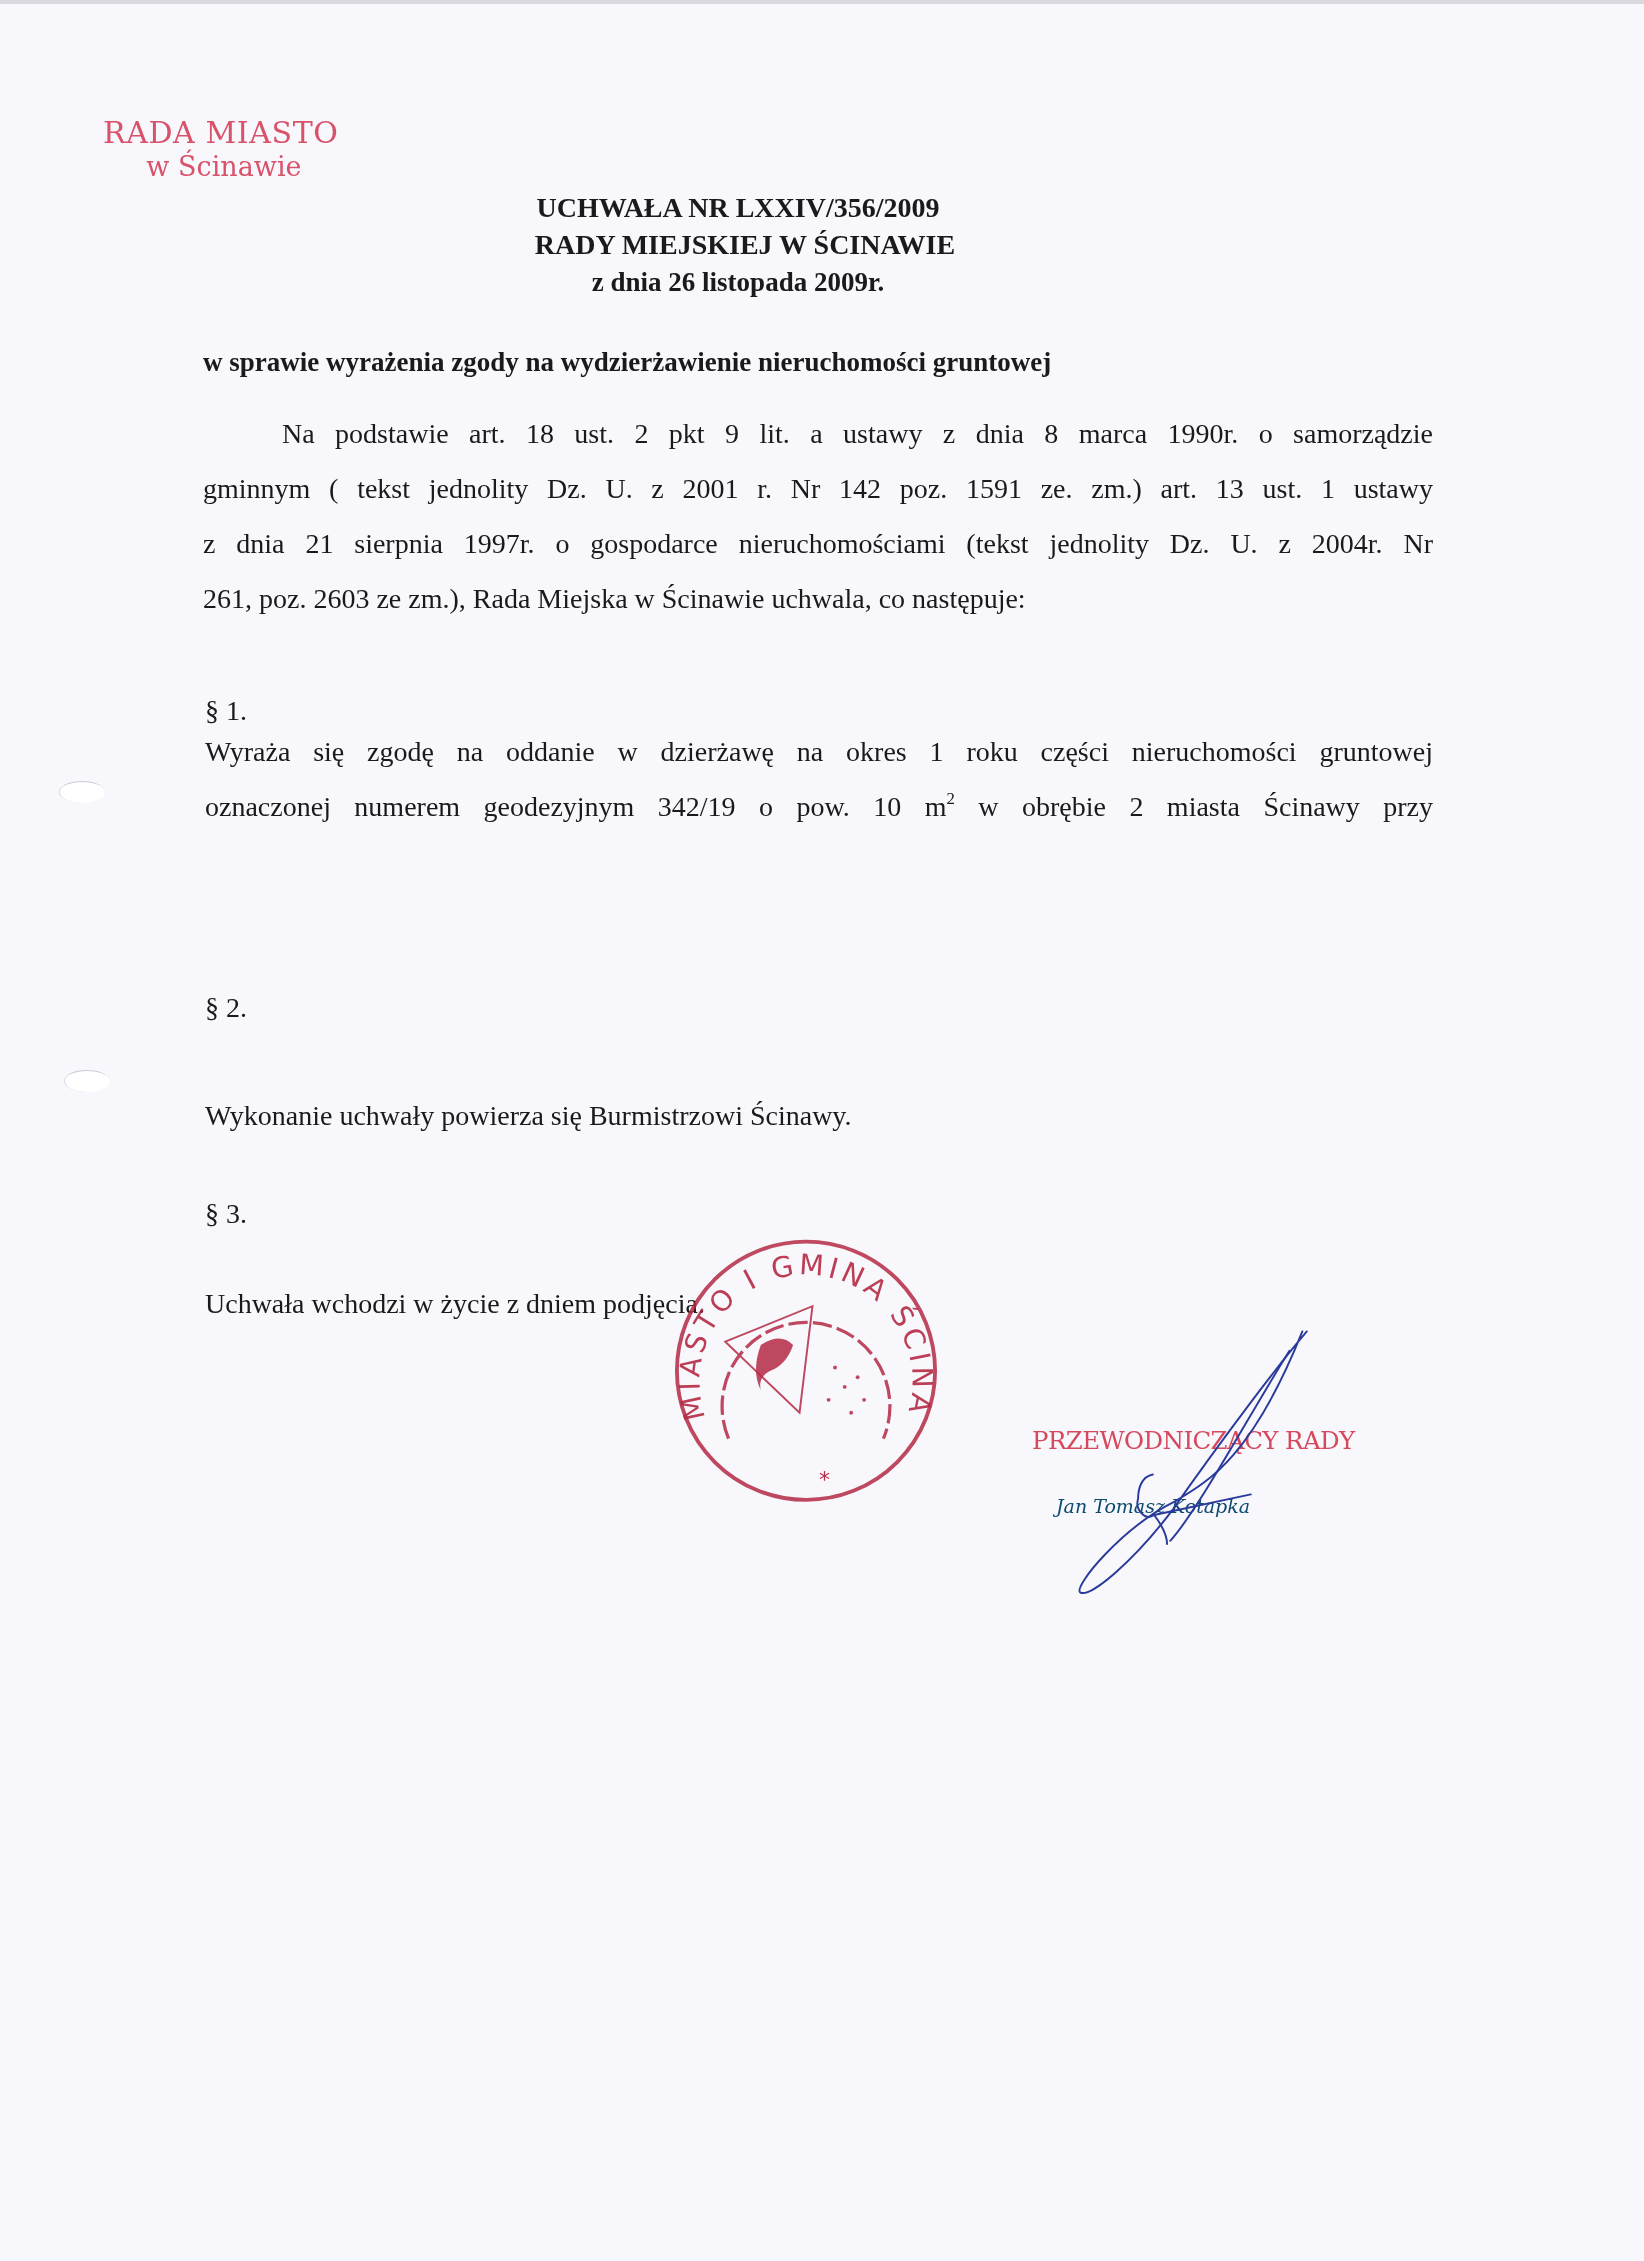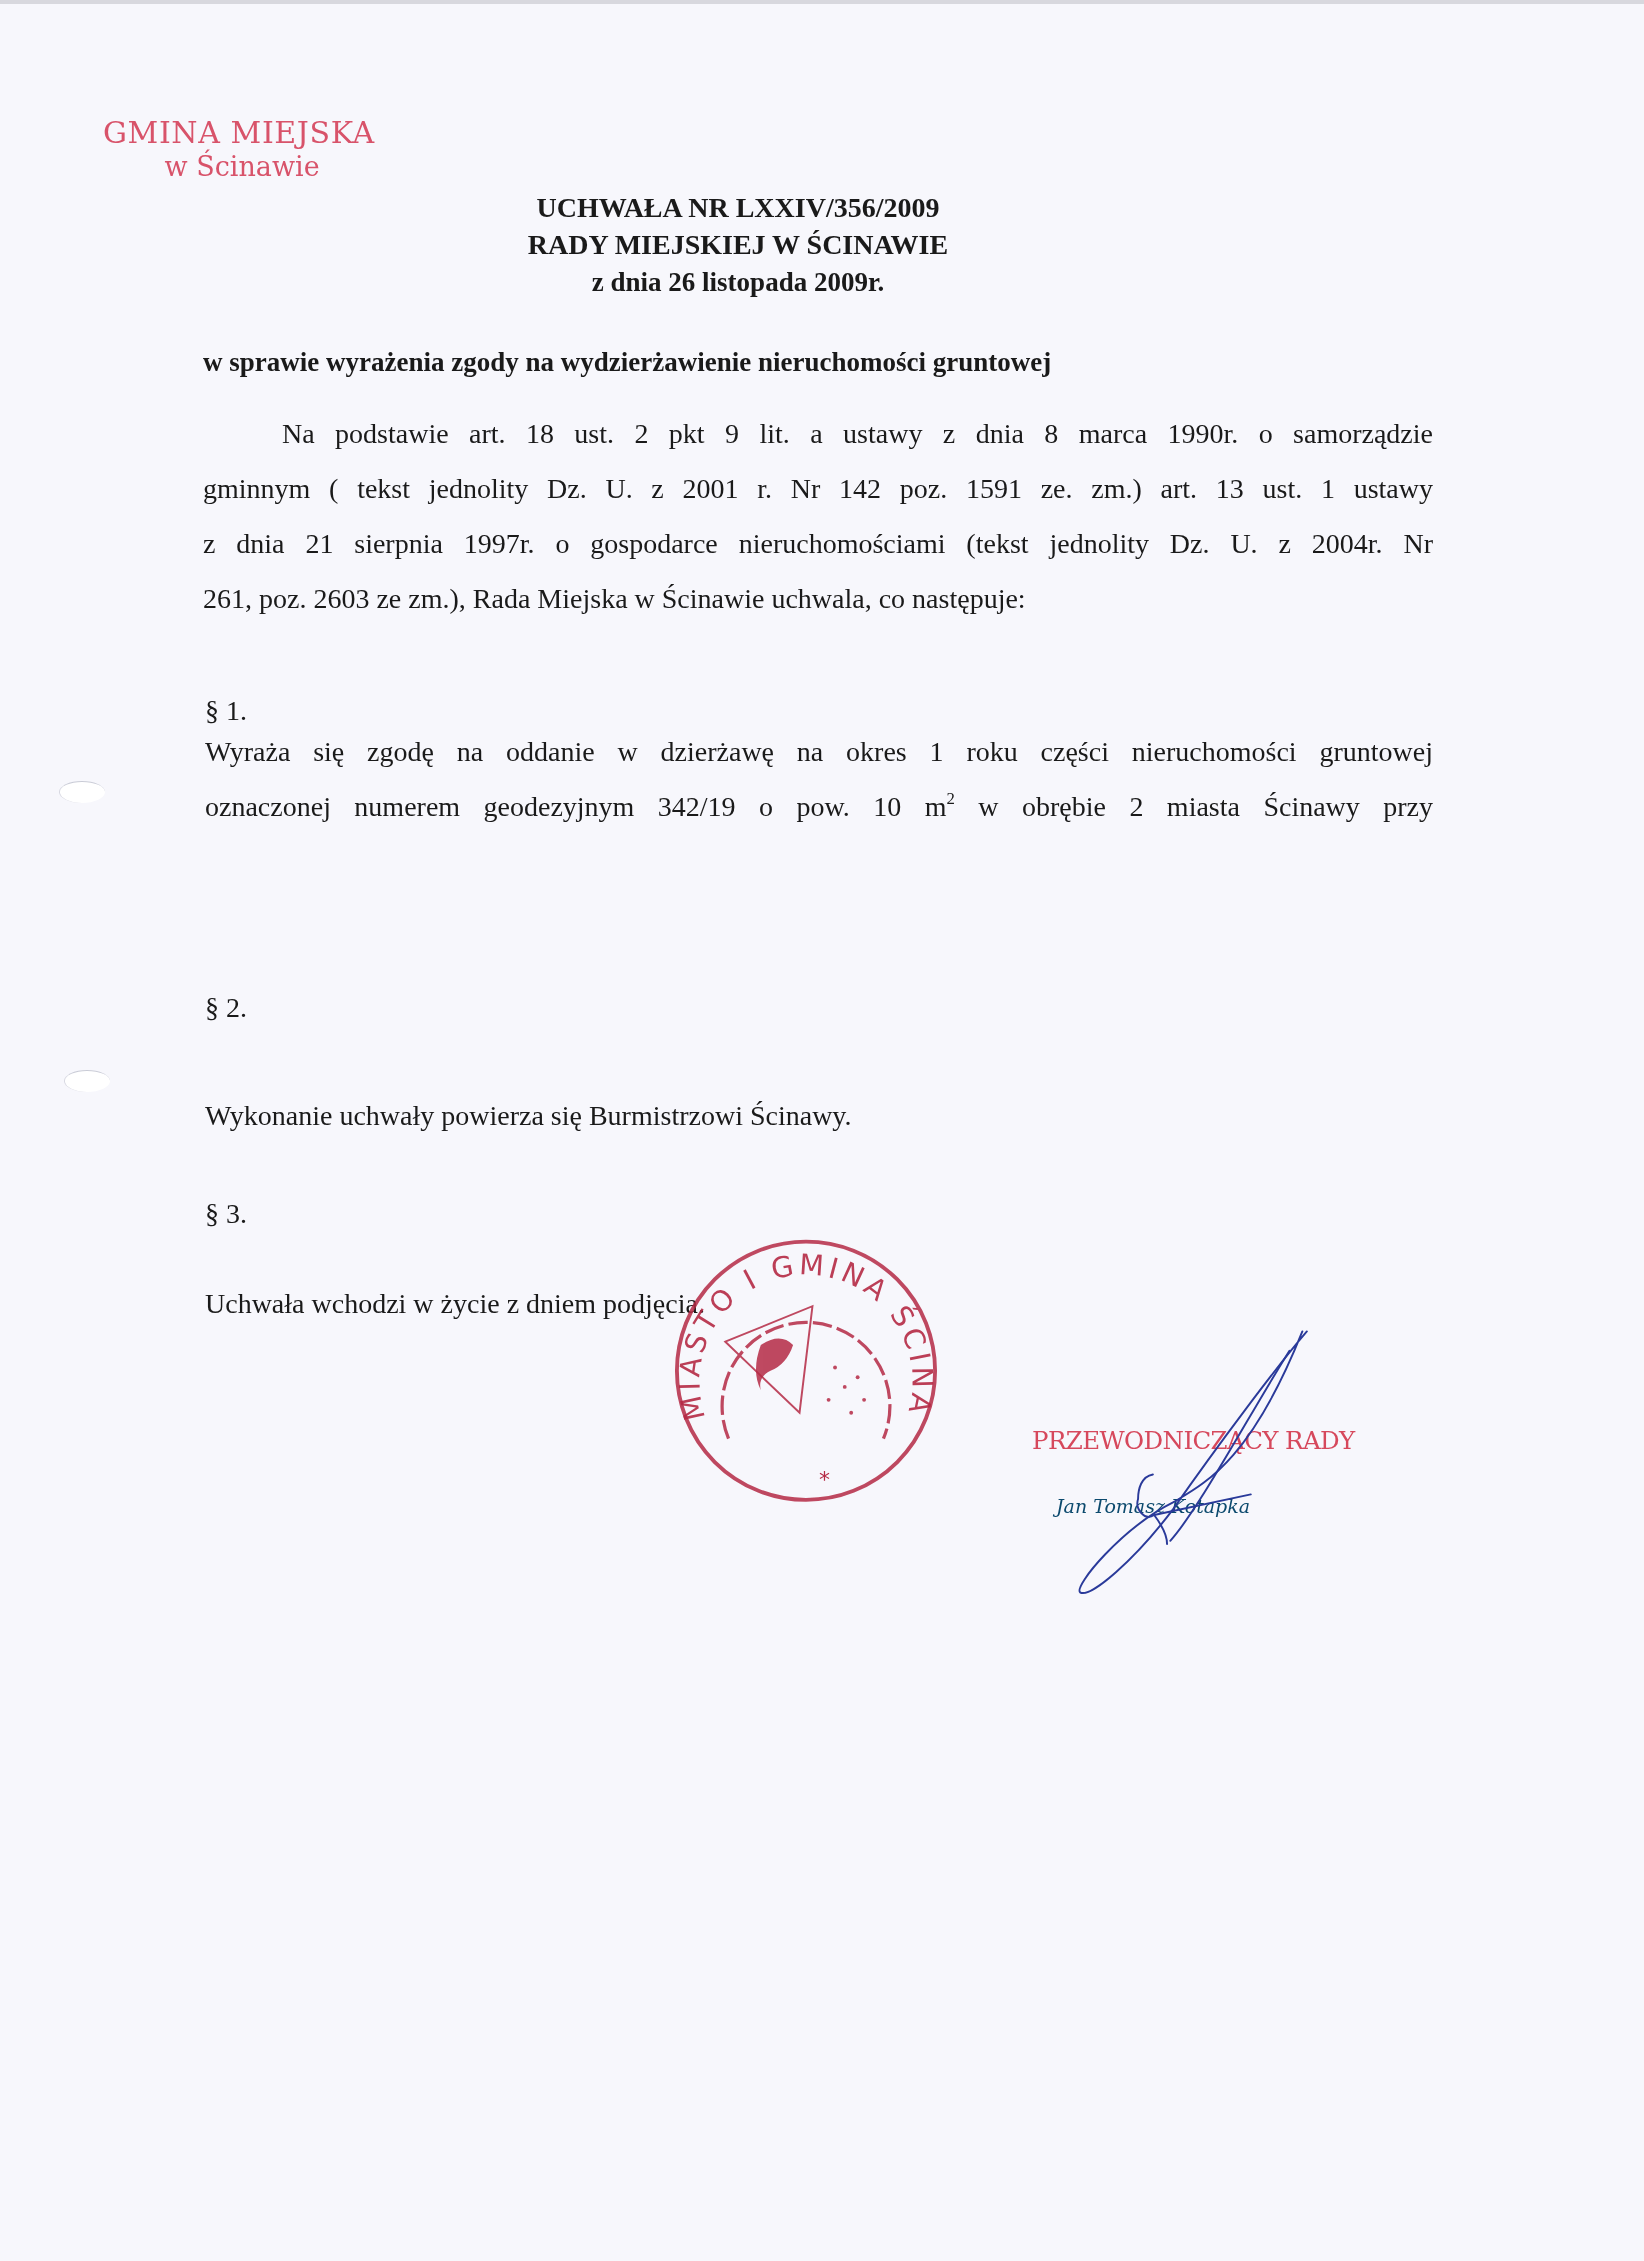--- a/index.html
+++ b/index.html
@@ -35,26 +35,26 @@
   sup { font-size: 60%; vertical-align: 0.7em; line-height: 0; }
 </style>
 </head>
 <body>
 
 <div class="page-top-edge"></div>
 <div class="punch-hole" style="left:59px;top:781px;"></div>
 <div class="punch-hole" style="left:64px;top:1070px;"></div>
 
 <div class="stamp-rect">
-  <span class="l1">GMINA MIEJSKA</span>
+  <span class="l1">RADA MIASTO</span>
   <span class="l2">w Ścinawie</span>
 </div>
 
 <div class="hdr" style="top:194px;">UCHWAŁA NR LXXIV/356/2009</div>
-<div class="hdr" style="top:231px;">RADY MIEJSKIEJ W ŚCINAWIE</div>
+<div class="hdr" style="top:231px;padding-left:7px;">RADY MIEJSKIEJ W ŚCINAWIE</div>
 <div class="hdr" style="top:269px; font-size:27px;">z dnia 26 listopada 2009r.</div>
 
 <div class="subject">w sprawie wyrażenia zgody na wydzierżawienie nieruchomości gruntowej</div>
 
 <div class="para" style="top:406px;">
   <span class="line"><span class="indent"></span><span>Na podstawie art. 18 ust. 2 pkt 9 lit. a ustawy z dnia 8 marca 1990r. o samorządzie</span></span>
   <span class="line">gminnym (  tekst jednolity Dz. U. z 2001 r. Nr 142 poz. 1591 ze. zm.) art. 13 ust. 1 ustawy</span>
   <span class="line">z dnia 21 sierpnia 1997r. o gospodarce nieruchomościami (tekst jednolity Dz. U. z 2004r. Nr</span>
   <span class="line last">261, poz. 2603 ze zm.), Rada Miejska w Ścinawie uchwala, co następuje:</span>
 </div>

